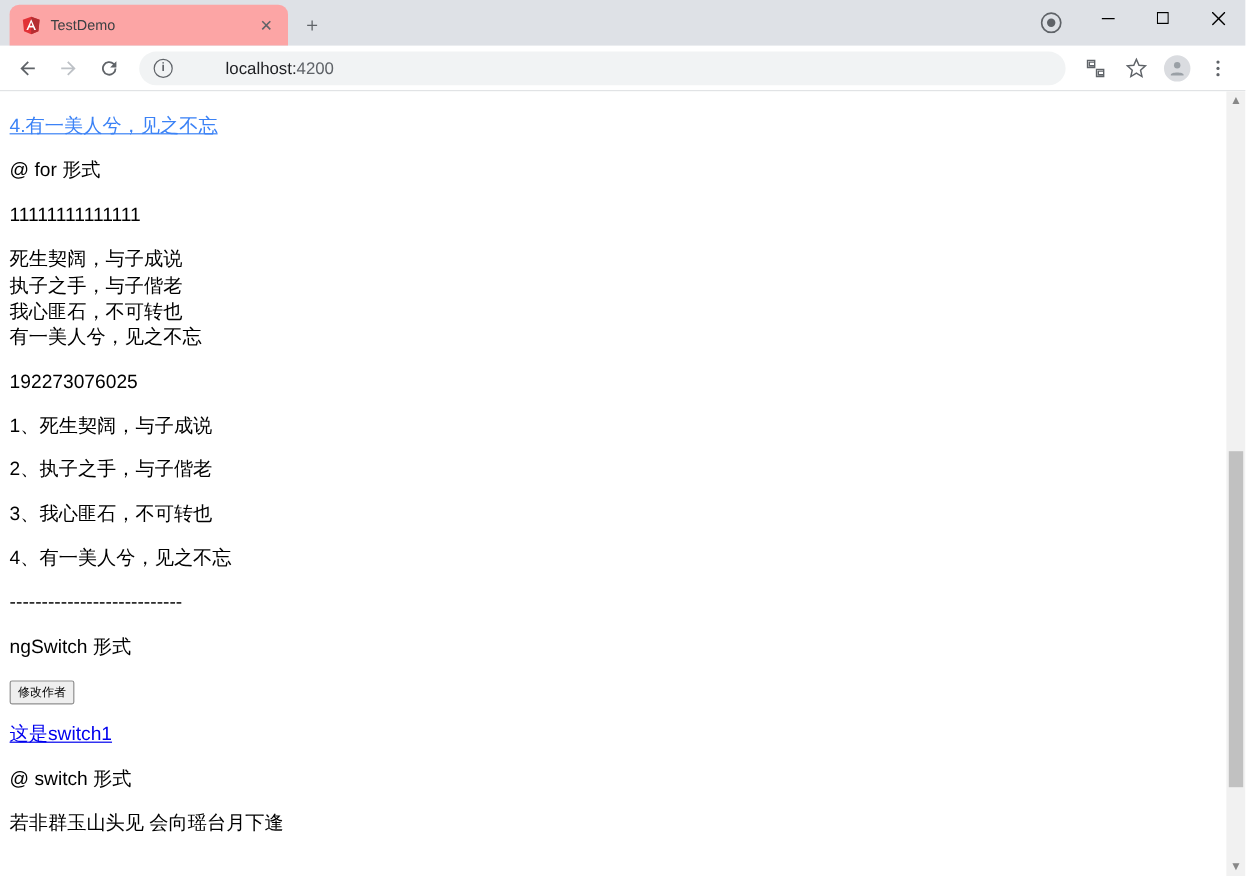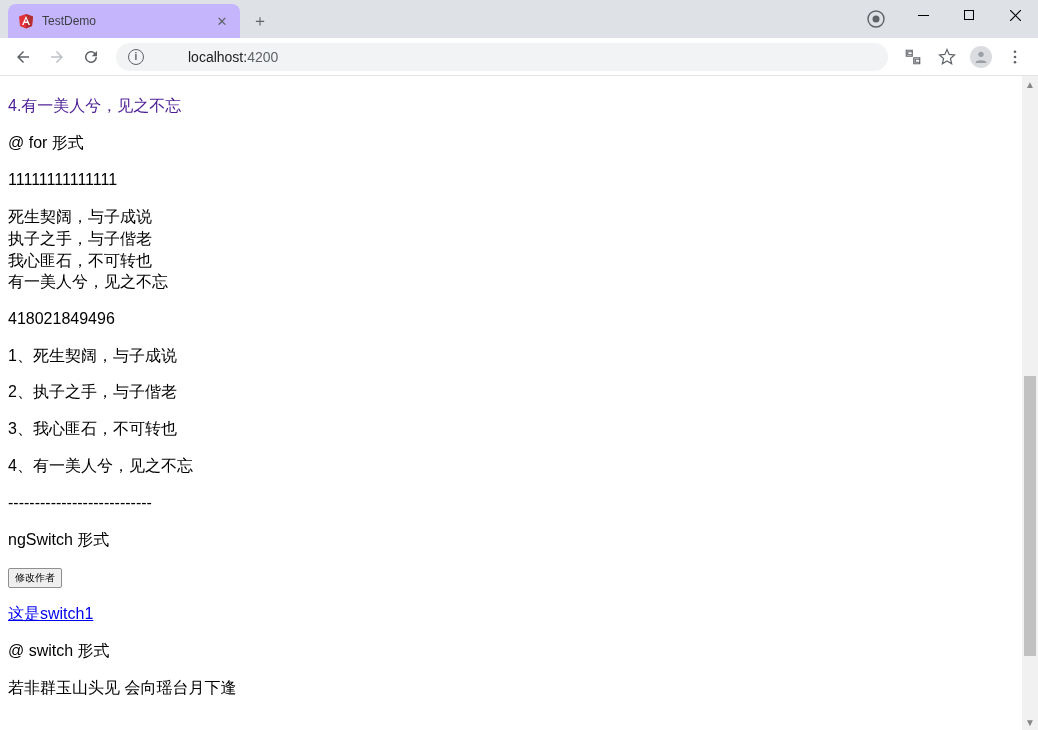--- a/index.html
+++ b/index.html
@@ -15,21 +15,21 @@
     
     .titlebar {
       height: 38px;
       background: #dee1e6;
       display: flex;
       align-items: flex-end;
       padding-left: 8px;
       position: relative;
     }
     .tab {
-      background: #c4b5fd;
+      background: #fca5a5;
       height: 34px;
       width: 232px;
       border-radius: 8px 8px 0 0;
       display: flex;
       align-items: center;
       padding: 0 10px;
       gap: 8px;
       font-size: 12px;
       color: #3c4043;
     }
@@ -103,21 +103,21 @@
       height: 100%;
       overflow-y: hidden;
       padding: 4px 8px;
       font-family: Arial, "Microsoft YaHei", sans-serif;
       font-size: 16px;
       color: #000;
       line-height: 1.3;
     }
     .content p { margin: 16px 0; }
     .link { color: #0000ee; text-decoration: underline; cursor: pointer; }
-    .link-cut { color: #4c1d95; margin-top: 0; }
+    .link-cut { color: #3b82f6; text-decoration: underline; margin-top: 0; }
     .tight { margin: 0 !important; line-height: 1.35; }
     .btn-native {
       font-family: Arial, "Microsoft YaHei", sans-serif;
       font-size: 10px;
       padding: 2px 6px;
       background: #efefef;
       border: 1px solid #8f8f8f;
       border-radius: 2px;
       cursor: pointer;
     }
@@ -238,21 +238,21 @@
 
     <p>11111111111111</p>
 
     <div>
       <p class="tight">死生契阔，与子成说</p>
       <p class="tight">执子之手，与子偕老</p>
       <p class="tight">我心匪石，不可转也</p>
       <p class="tight">有一美人兮，见之不忘</p>
     </div>
 
-    <p>418021849496</p>
+    <p>192273076025</p>
 
     <p>1、死生契阔，与子成说</p>
     <p>2、执子之手，与子偕老</p>
     <p>3、我心匪石，不可转也</p>
     <p>4、有一美人兮，见之不忘</p>
 
 
     <p>---------------------------</p>
 
     <p>ngSwitch 形式</p>

